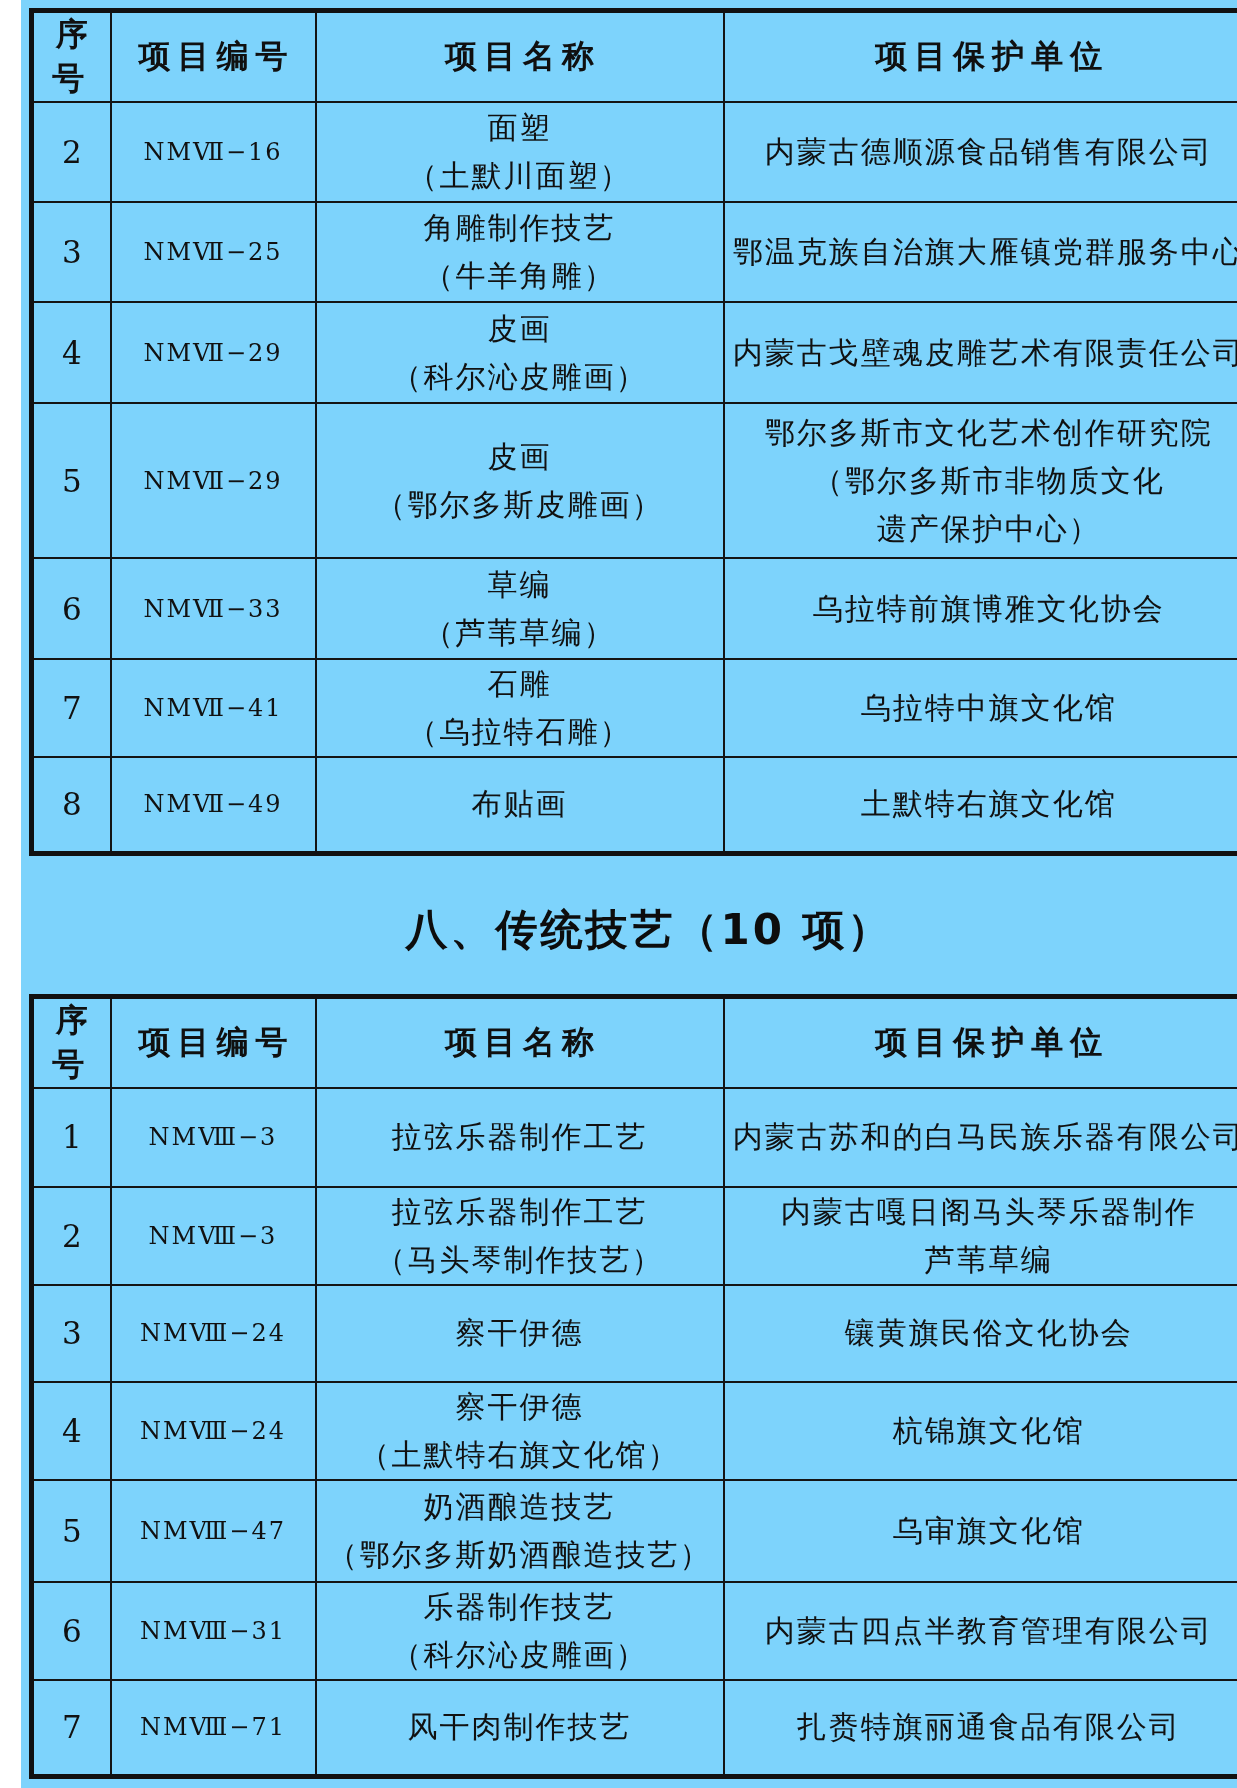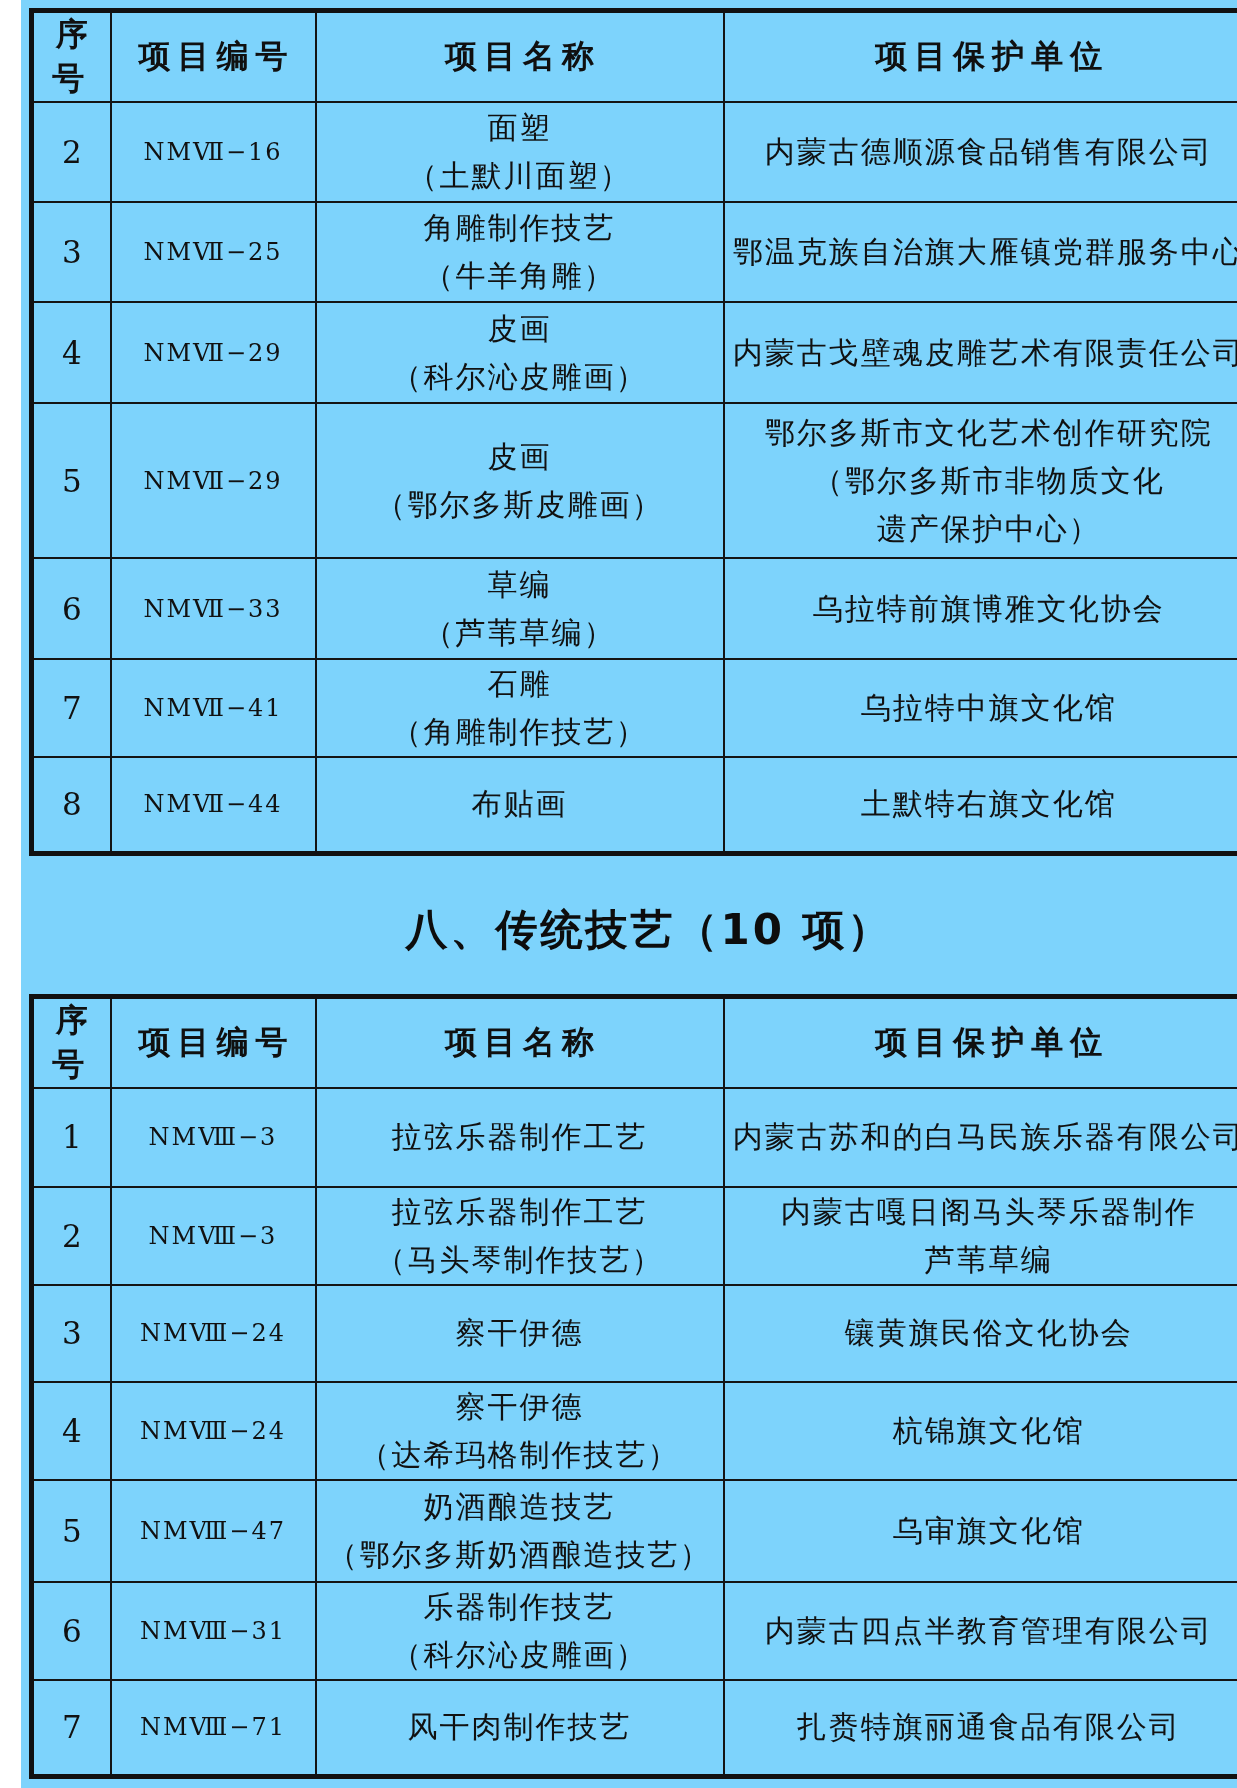--- a/index.html
+++ b/index.html
@@ -134,29 +134,29 @@
         </td>
         <td>
           <div class="line">乌拉特前旗博雅文化协会</div>
         </td>
       </tr>
       <tr style="height:98px">
         <td class="c-serial">7</td>
         <td class="c-code">NMⅦ−41</td>
         <td>
           <div class="line">石雕</div>
-          <div class="line">（角雕制作技艺）</div>
+          <div class="line">（乌拉特石雕）</div>
         </td>
         <td>
           <div class="line">乌拉特中旗文化馆</div>
         </td>
       </tr>
       <tr style="height:96px">
         <td class="c-serial">8</td>
-        <td class="c-code">NMⅦ−44</td>
+        <td class="c-code">NMⅦ−49</td>
         <td>
           <div class="line">布贴画</div>
         </td>
         <td>
           <div class="line">土默特右旗文化馆</div>
         </td>
       </tr>
     </tbody>
       </table>
 
@@ -206,21 +206,21 @@
         </td>
         <td>
           <div class="line">镶黄旗民俗文化协会</div>
         </td>
       </tr>
       <tr style="height:96px">
         <td class="c-serial">4</td>
         <td class="c-code">NMⅧ−24</td>
         <td>
           <div class="line">察干伊德</div>
-          <div class="line">（达希玛格制作技艺）</div>
+          <div class="line">（土默特右旗文化馆）</div>
         </td>
         <td>
           <div class="line">杭锦旗文化馆</div>
         </td>
       </tr>
       <tr style="height:102px">
         <td class="c-serial">5</td>
         <td class="c-code">NMⅧ−47</td>
         <td>
           <div class="line">奶酒酿造技艺</div>

